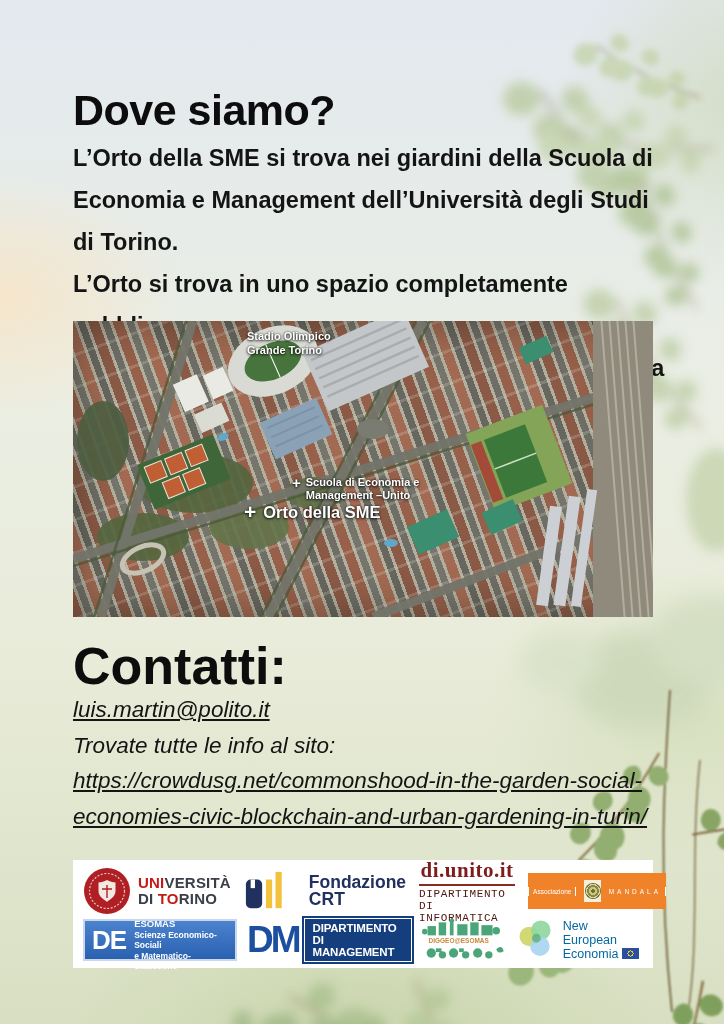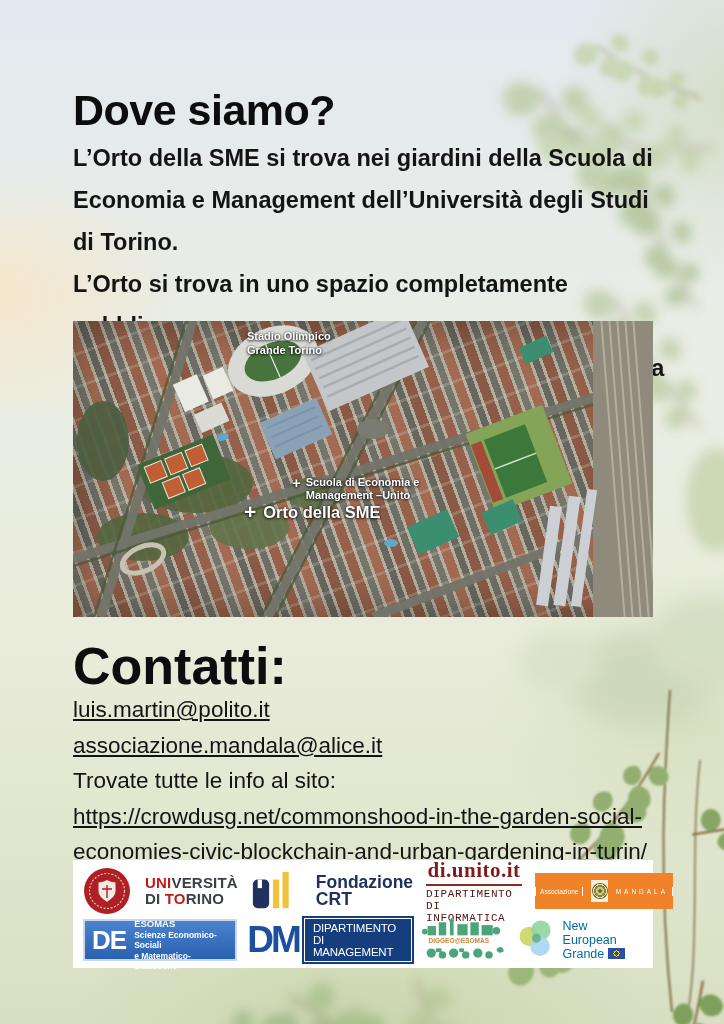--- a/index.html
+++ b/index.html
@@ -19,21 +19,21 @@
       linear-gradient(180deg,#e3e9ef 0%, #eaeee4 38%, #e9ecda 62%, #dfe5cc 85%, #d8dfc2 100%);
   }
   .leaves{position:absolute;left:0;top:0;z-index:1;pointer-events:none;}
   .content{position:absolute;left:0;top:0;width:724px;height:1024px;z-index:2;margin-top:16px;}
 
   
   .title{position:absolute;left:73px;top:70px;margin:0;font-size:43px;font-weight:bold;letter-spacing:-0.5px;color:#0d0d0d;}
   .intro{position:absolute;left:73px;top:121px;width:592px;margin:0;font-size:23.5px;font-weight:bold;line-height:42px;color:#141414;}
   .intro .line{display:block;}
   .contacts-heading{position:absolute;left:73px;top:620px;margin:0;font-size:52px;font-weight:bold;color:#0d0d0d;}
-  .contacts{position:absolute;left:73px;top:676px;width:592px;font-size:22.5px;line-height:35.5px;color:#141414;}
+  .contacts{position:absolute;left:73px;top:676px;width:592px;font-size:22.5px;line-height:35.5px;color:#141414;font-style:italic;}
   .contacts a{color:#141414;text-decoration:underline;cursor:pointer;}
   .contacts .row{display:block;}
 
   
   .map{
     position:absolute;left:73px;top:305px;width:556px;height:296px;margin:0;
     background-color:#5a5b52;
     background-image:
       repeating-linear-gradient(160deg, rgba(222,219,206,0.22) 0 3px, rgba(0,0,0,0) 3px 31px),
       repeating-linear-gradient(70deg,
@@ -55,21 +55,21 @@
   .map-label span{display:block;}
 
   
   .banner{position:absolute;left:73px;top:844px;width:580px;height:108px;background:#fff;
     box-sizing:border-box;padding:5px 10px;display:flex;flex-direction:column;justify-content:space-around;}
   .logo-row{display:flex;align-items:center;}
   .row1{gap:13px;height:52px;}
   .row2{gap:10px;height:46px;}
   .logo{display:flex;align-items:center;}
 
-  .unito{gap:14px;}
+  .unito{gap:7px;}
   .unito-text{font-size:15px;font-weight:bold;line-height:16px;color:#3a4049;letter-spacing:0.2px;}
   .unito-text .accent{color:#c21b17;}
 
   .crt{gap:23px;}
   .crt-text{font-size:17.5px;font-weight:bold;line-height:17px;color:#20315f;}
 
   .diunito{flex-direction:column;align-items:center;width:118px;}
   .diunito-name{font-family:"Liberation Serif", serif;font-weight:bold;font-size:21px;color:#7f1d1d;letter-spacing:0.5px;}
   .diunito-rule{width:96px;height:2px;background:#8a2a20;margin:1px 0 2px;}
   .diunito-sub{font-family:Liberation Mono, monospace;font-size:11px;color:#4f150f;letter-spacing:0.6px;}
@@ -85,21 +85,21 @@
     background:linear-gradient(180deg,#4c83cf,#2a61b0);padding:2px 7px;gap:8px;}
   .esomas .monogram{font-size:26px;font-weight:bold;color:#fff;letter-spacing:-1px;}
   .esomas .txt{color:#fff;line-height:10.5px;}
   .esomas .l1{font-size:9.5px;font-weight:bold;}
   .esomas .l2{font-size:8.5px;font-weight:bold;}
 
   .dm{gap:5px;}
   .dm .monogram{font-size:37px;font-weight:bold;color:#1d4fa0;letter-spacing:-3px;line-height:38px;}
   .dm .box{background:#143e7d;border:1.5px solid #fff;outline:2px solid #143e7d;
     color:#fff;padding:3px 8px;line-height:12px;}
-  .dm .box span{display:block;font-size:11.5px;font-weight:normal;letter-spacing:-0.2px;}
+  .dm .box span{display:block;font-size:11.5px;font-weight:bold;letter-spacing:-0.2px;}
 
   .bauhaus{gap:6px;}
   .bauhaus-text{font-size:12.5px;color:#0369a1;line-height:14px;}
   .eu-flag{display:inline-block;width:17px;height:11px;margin-left:4px;vertical-align:-1px;
     background:radial-gradient(circle at 50% 50%, rgba(0,0,0,0) 2.1px, #f1d020 2.1px 3.1px, rgba(0,0,0,0) 3.1px),#2b4fa0;}
 </style>
 </head>
 <body>
 
 <div class="page">
@@ -280,21 +280,20 @@
       </div>
       <div class="map-label lbl-orto">
         <span class="plus">+</span>
         <span class="name">Orto della SME</span>
       </div>
     </figure>
 
     <h2 class="contacts-heading">Contatti:</h2>
     <div class="contacts">
       <span class="row"><a>luis.martin@polito.it</a></span>
-      <span class="row"><a>associazione.mandala@alice.it</a></span>
       <span class="row"><span>Trovate tutte le info al sito: </span><a>https://crowdusg.net/commonshood-in-the-garden-social-economies-civic-blockchain-and-urban-gardening-in-turin/</a></span>
     </div>
 
     <div class="banner">
       <div class="logo-row row1">
 
         <div class="logo unito">
           <svg width="48" height="48" viewBox="0 0 48 48" aria-hidden="true">
             <circle cx="24" cy="24" r="23" fill="#b01f24"></circle>
             <circle cx="24" cy="24" r="17.5" fill="none" stroke="#e9c6c0" stroke-width="1.2" stroke-dasharray="2 1.6"></circle>
@@ -383,21 +382,21 @@
 
         <div class="logo bauhaus">
           <svg width="42" height="44" viewBox="0 0 46 46" aria-hidden="true">
             <circle cx="15" cy="19" r="11" fill="#cdd563" opacity="0.9"></circle>
             <circle cx="28" cy="12" r="11" fill="#8fd6a0" opacity="0.9"></circle>
             <circle cx="27" cy="30" r="11" fill="#a6d4f0" opacity="0.9"></circle>
             <circle cx="23" cy="21" r="5" fill="#5fae7d" opacity="0.8"></circle>
           </svg>
           <span class="bauhaus-text">
             <span style="display:block">New European</span>
-            <span style="display:block"><span>Grande</span><span class="eu-flag"></span></span>
+            <span style="display:block"><span>Economia</span><span class="eu-flag"></span></span>
           </span>
         </div>
 
       </div>
     </div>
 
   </div>
 </div>
 
 </body></html>

